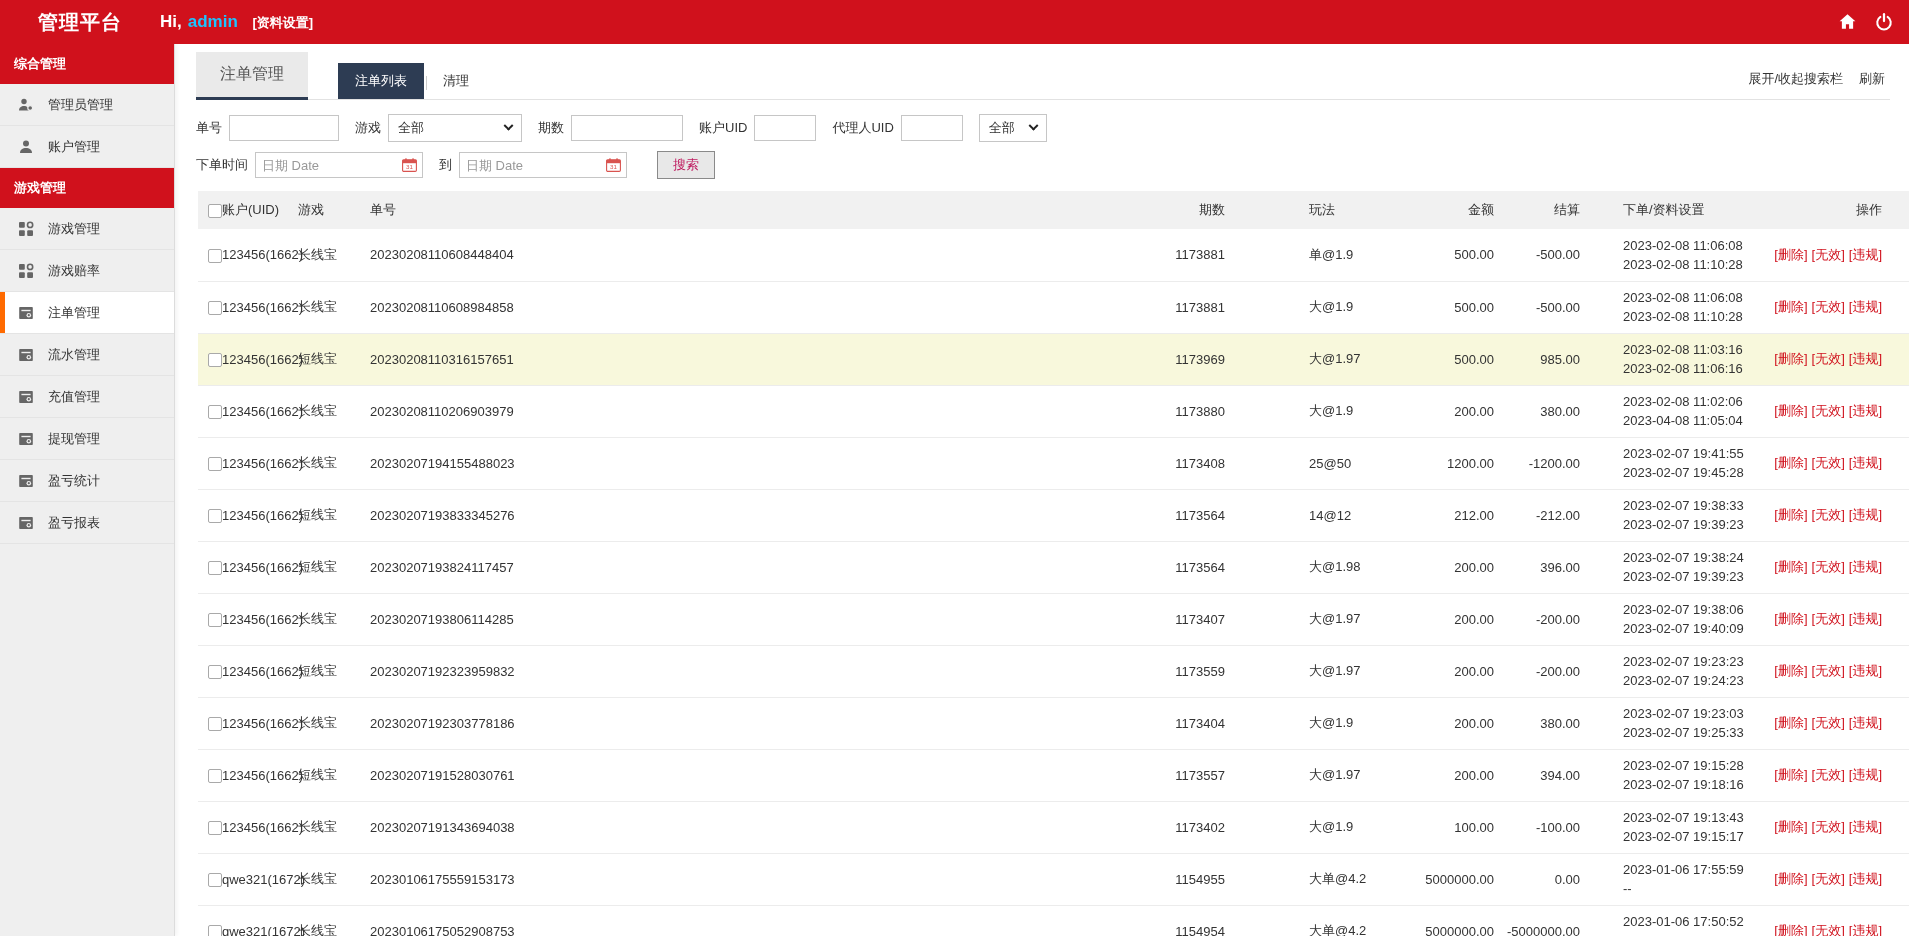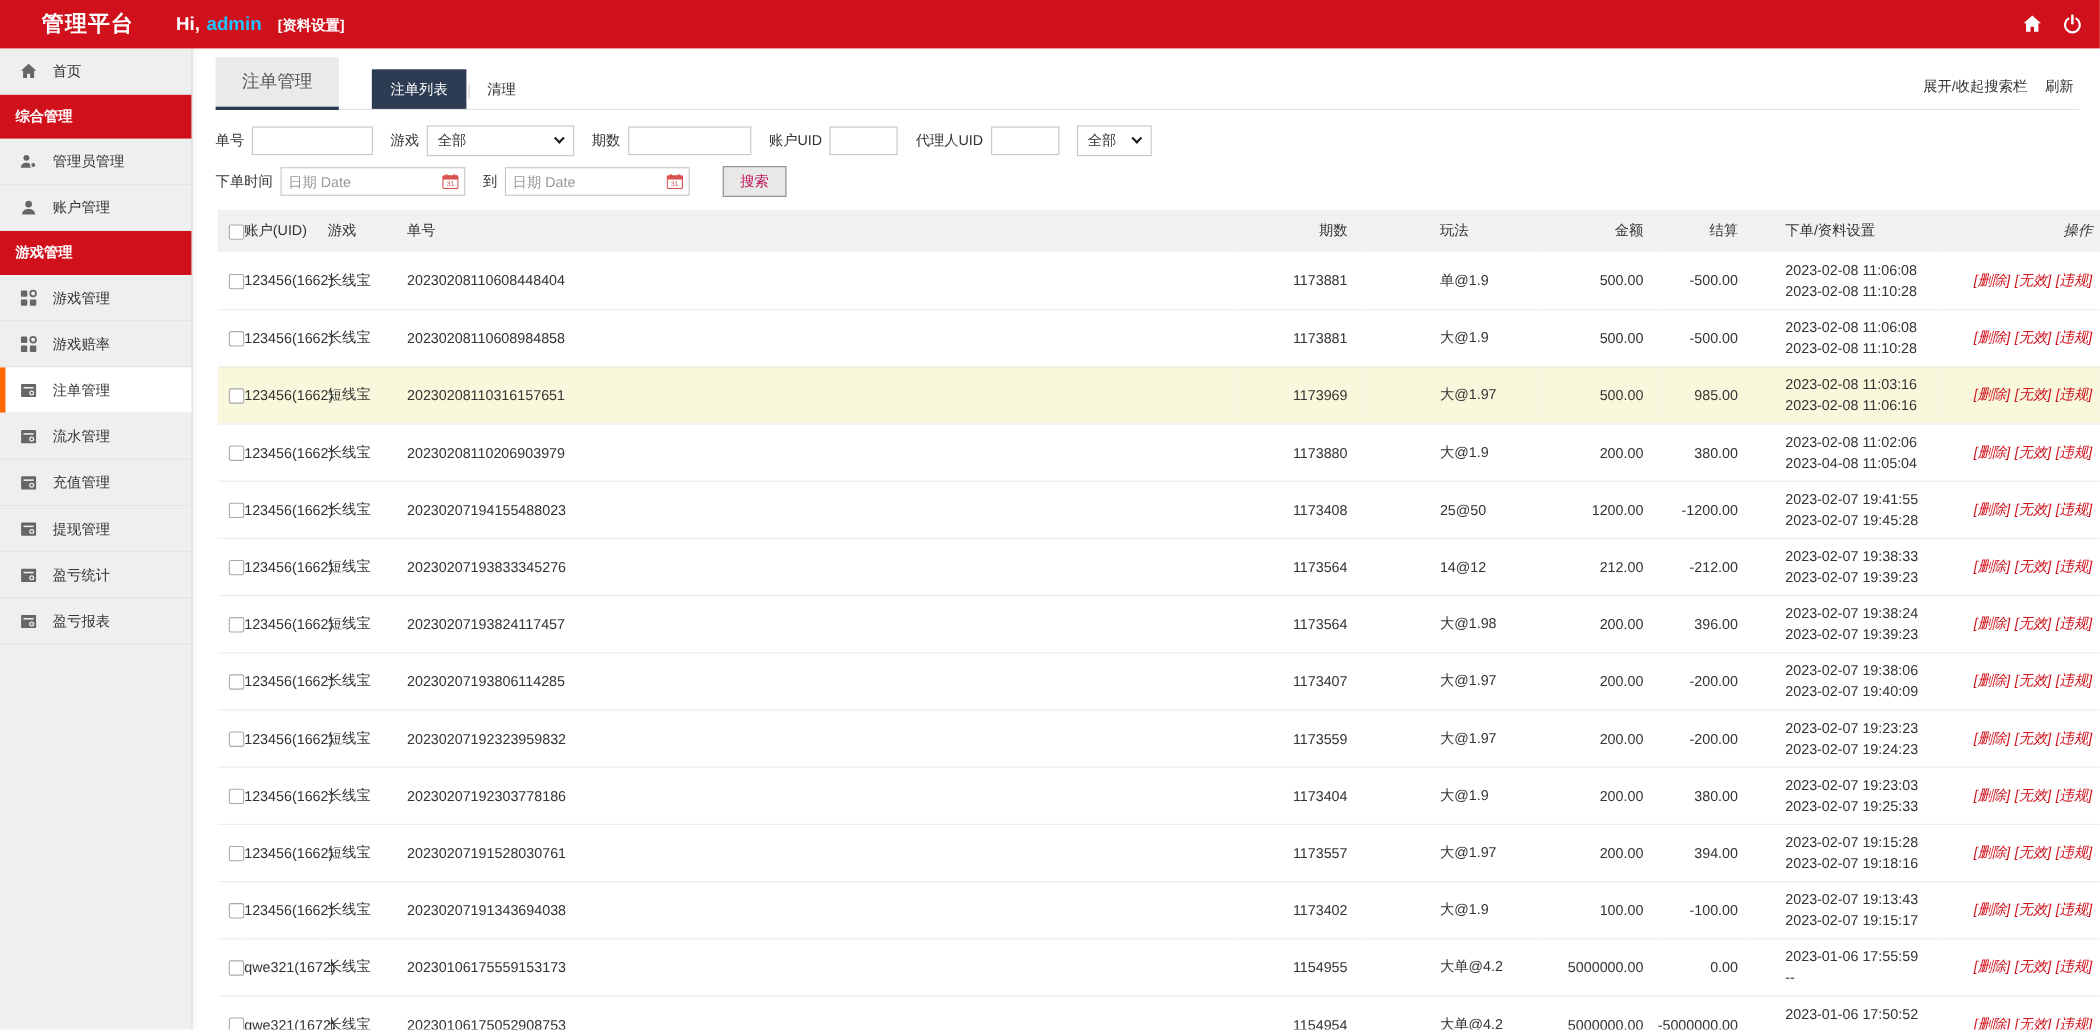--- a/index.html
+++ b/index.html
@@ -65,21 +65,21 @@
 
   
   .table-wrap { margin:12px 19px 0 2px; }
   table { border-collapse:collapse; table-layout:fixed; width:1712px; font-size:13px; color:#333; }
   thead tr { background:#f1f1f1; }
   th { font-weight:normal; text-align:left; height:38px; padding:0; }
   tbody td { height:52px; padding:0; }
   tbody tr { border-bottom:1px solid #ececec; background:#fff; }
   tbody tr.hl { background:#f8f8dc; }
   .ta-r { text-align:right; }
-  .pr12 { padding-right:12px; } .pr13 { padding-right:13px; } .pr14 { padding-right:8px;font-style:italic; }
+  .pr12 { padding-right:12px; } .pr13 { padding-right:13px; } .pr14 { padding-right:28px; }
   .pl10 { padding-left:10px; } .pl72 { padding-left:72px; } .pl31 { padding-left:31px; }
   .cbx { display:inline-block; width:14px; height:14px; border:1px solid #a9a9a9; border-radius:2px;
          background:#fff; vertical-align:middle; cursor:pointer; }
   .timecell div { line-height:19px; }
   .act { color:#d0111c; text-decoration:none; cursor:pointer; margin-left:4px; white-space:nowrap; }
   .act:first-child { margin-left:0; }
 </style>
 </head>
 <body>
 
@@ -98,28 +98,20 @@
     <span>
       <svg width="18" height="18" viewBox="0 0 16 16">
         <path d="M8 1v6.2" stroke="#fff" stroke-width="2" stroke-linecap="round" fill="none"></path>
         <path d="M4.8 3.5a6 6 0 1 0 6.4 0" stroke="#fff" stroke-width="1.8" fill="none" stroke-linecap="round"></path>
       </svg>
     </span>
   </div>
 </div>
 
 <div class="sidebar" id="sidebar">
-    <div class="sb-item">
-      <span class="sb-icon">
-        <svg viewBox="0 0 16 16">
-          <path d="M8 1 1 7.3h2V14h3.6v-4h2.8v4H13V7.3h2z"></path>
-        </svg>
-      </span>
-      <span>首页</span>
-    </div>
     <div class="sb-section">
       <span>综合管理</span>
     </div>
     <div class="sb-item">
       <span class="sb-icon">
         <svg viewBox="0 0 16 16">
           <circle cx="6" cy="4.5" r="2.7"></circle>
           <path d="M1 13.5c0-2.8 2.2-4.5 5-4.5s5 1.7 5 4.5z"></path>
           <circle cx="12.2" cy="11" r="2.4" stroke="#efefef" stroke-width="1.2"></circle>
         </svg>

